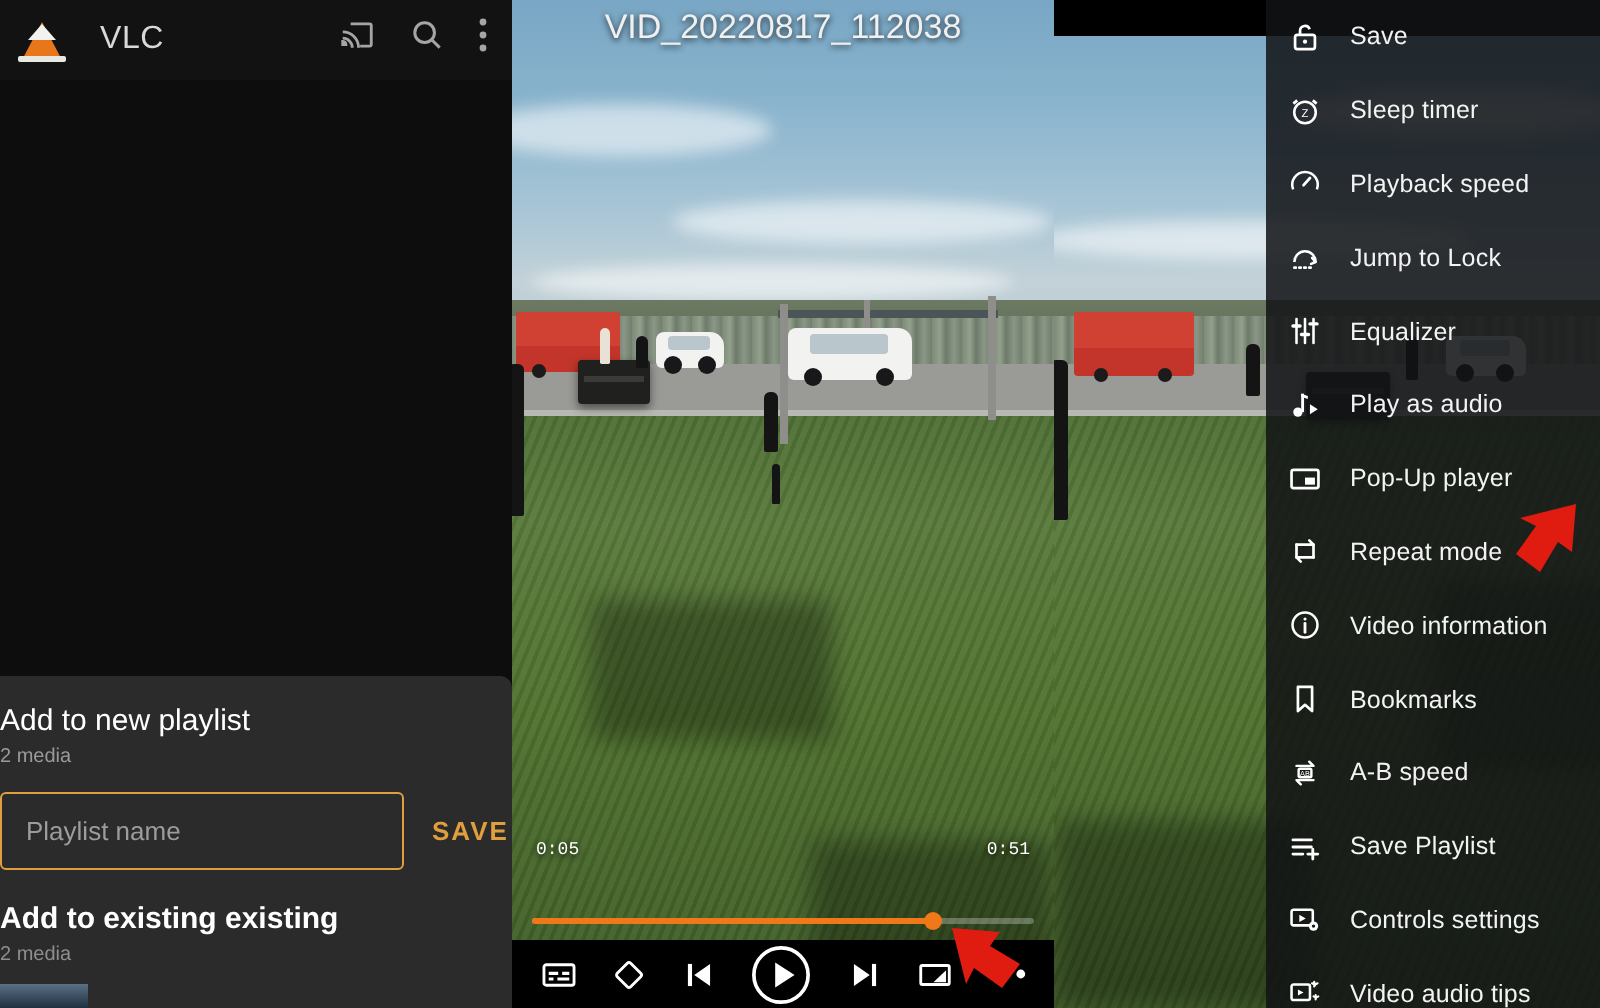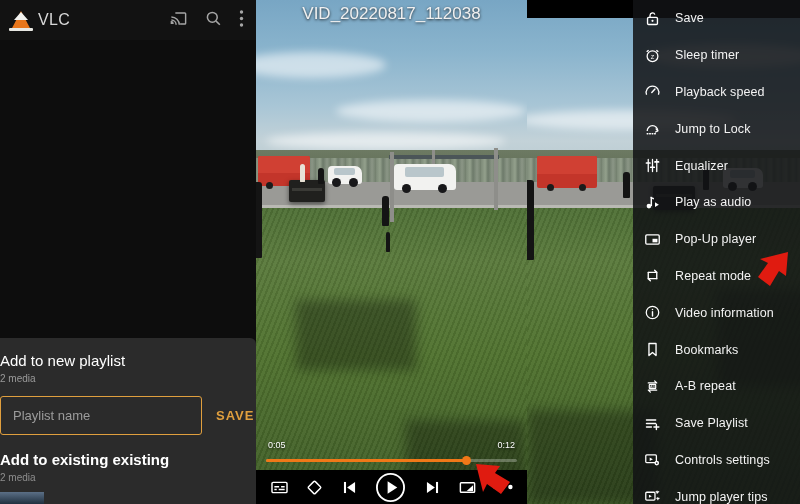--- a/index.html
+++ b/index.html
@@ -35,21 +35,21 @@
     width: 0; height: 0;
     border-left: 7px solid transparent;
     border-right: 7px solid transparent;
     border-bottom: 8px solid #f2f2ef;
   }
   .vlc-logo .base {
     position: absolute; left: 1px; bottom: 2px; width: 24px; height: 3px;
     background: #e8e8e3; border-radius: 1px;
   }
   .vlc-title {
-    color: #d8d8d8; font-size: 16px; margin-left: 4px;
+    color: #d8d8d8; font-size: 16px; margin-left: 16px;
     letter-spacing: 0.3px; flex: 1 1 auto;
   }
   .appbar-icons { display: flex; align-items: center; gap: 16px; padding-right: 4px; }
   .ic { display: block; opacity: .78; }
 
   .thumb-card {
     position: absolute; left: 4px; top: 46px; width: 118px;
   }
   .thumb-img {
     width: 118px; height: 83px; position: relative; overflow: hidden;
@@ -153,22 +153,23 @@
   .vid-title {
     position: absolute; left: 0; top: 0; width: 271px; height: 28px;
     display: flex; align-items: center; justify-content: center;
     color: #f0f0f0; font-size: 17px; z-index: 7;
     text-shadow: 0 1px 3px rgba(0,0,0,.8);
   }
 
   
   .ctl-overlay { position:absolute; left:0; top:0; width:271px; height:504px; z-index: 8; }
   .time-l, .time-r {
-    position:absolute; top:440px; color:#fff; font-size:9px;
+    position:absolute; top:420px; color:#fff; font-size:9px;
     text-shadow: 0 1px 3px rgba(0,0,0,.85);
+    font-family: Liberation Mono, monospace;
   }
   .time-l { left: 12px; }
   .time-r { right: 12px; }
   .seek {
     position:absolute; left: 10px; top: 459px; width: 251px; height: 3px;
     background: rgba(255,255,255,.28); border-radius: 2px;
   }
   .seek-fill { position:absolute; left:0; top:0; height:100%; background:#f07818; border-radius:2px; }
   .seek-thumb {
     position:absolute; top:50%; width:9px; height:9px; margin-top:-4.5px; margin-left:-4.5px;
@@ -317,21 +318,21 @@
         <div class="person" style="left:-2px;top:180px;width:9px;height:80px;"></div>
         <div class="person" style="left:96px;top:172px;width:7px;height:26px;"></div>
         <div class="person" style="left:176px;top:168px;width:6px;height:22px;"></div>
       </div>
     </div>
 
     <div class="vid-title">VID_20220817_112038</div>
 
     <div class="ctl-overlay">
       <div class="time-l">0:05</div>
-      <div class="time-r">0:12</div>
+      <div class="time-r">0:51</div>
 
       <div class="seek">
         <div class="seek-fill" id="seekFill" style="width: 80%; background: rgb(240, 120, 24);"></div>
         <div class="seek-thumb" id="seekThumb" style="left: 80%; background: rgb(240, 120, 24);"></div>
       </div>
 
       <div class="ctlbar">
         <span class="ctl-btn">
           <svg width="19" height="19" viewBox="0 0 24 24" fill="none" stroke="#fff" stroke-width="1.8">
             <rect x="2.5" y="5.5" width="19" height="13" rx="1.5"></rect>
@@ -492,21 +493,21 @@
     </div>
 
     <div class="menu-item">
       <span class="menu-ic">
         <svg width="17" height="17" viewBox="0 0 24 24" fill="none" stroke="#fff" stroke-width="1.7">
           <path d="M6 7h12l-3-3M18 17H6l3 3" stroke-linejoin="round" stroke-linecap="round"></path>
           <rect x="7.5" y="9" width="9" height="6" rx="1"></rect>
           <text x="12" y="14" font-size="5.2" font-family="Liberation Sans, sans-serif" fill="#fff" stroke="none" text-anchor="middle">AB</text>
         </svg>
       </span>
-      <span class="menu-label">A-B repeat</span>
+      <span class="menu-label">A-B speed</span>
     </div>
 
     <div class="menu-item">
       <span class="menu-ic">
         <svg width="17" height="17" viewBox="0 0 24 24" stroke="#fff" stroke-width="2" stroke-linecap="round">
           <path d="M3.5 7h13M3.5 12h13M3.5 17h7"></path>
           <path d="M17.5 13.5v7M14 17h7" stroke-width="2"></path>
         </svg>
       </span>
       <span class="menu-label">Save Playlist</span>
@@ -526,21 +527,21 @@
 
     <div class="menu-item">
       <span class="menu-ic">
         <svg width="17" height="17" viewBox="0 0 24 24" fill="none" stroke="#fff" stroke-width="1.8">
           <rect x="2.5" y="6" width="13" height="11" rx="1.4"></rect>
           <path d="M7 9.5l4 2.1-4 2.1z" fill="#fff" stroke="none"></path>
           <path d="M18.5 4.2v3.2M20.8 5.2l-2.3 1.2M17 5.2l2.3 1.2" stroke-width="1.6" stroke-linecap="round"></path>
           <path d="M19.5 13.5v3M21.4 14.4l-1.9 1M18 14.4l1.9 1" stroke-width="1.5" stroke-linecap="round"></path>
         </svg>
       </span>
-      <span class="menu-label">Jump player tips</span>
+      <span class="menu-label">Video audio tips</span>
     </div>
   </div>
 
   <div class="arrow-red" style="left:744px;top:250px;z-index:40;">
     <svg width="48" height="40" viewBox="0 0 48 40">
       <path d="M44 2 L42 26 L35 21 L26 36 L14 27 L24 13 L16 9 Z" fill="#e01b10"></path>
     </svg>
   </div>
 
 </div>

